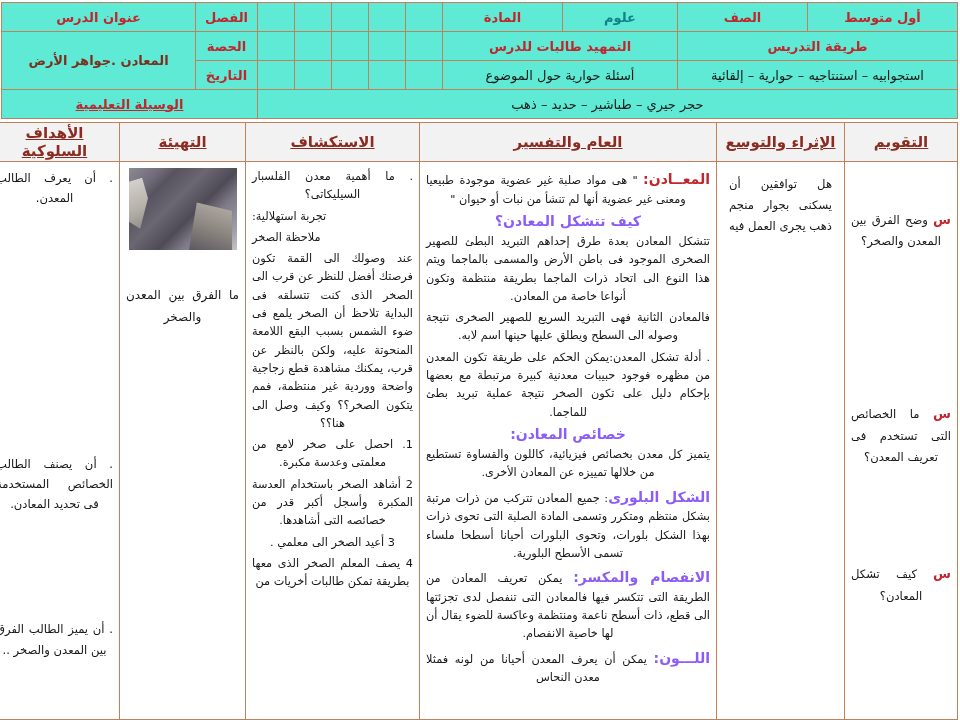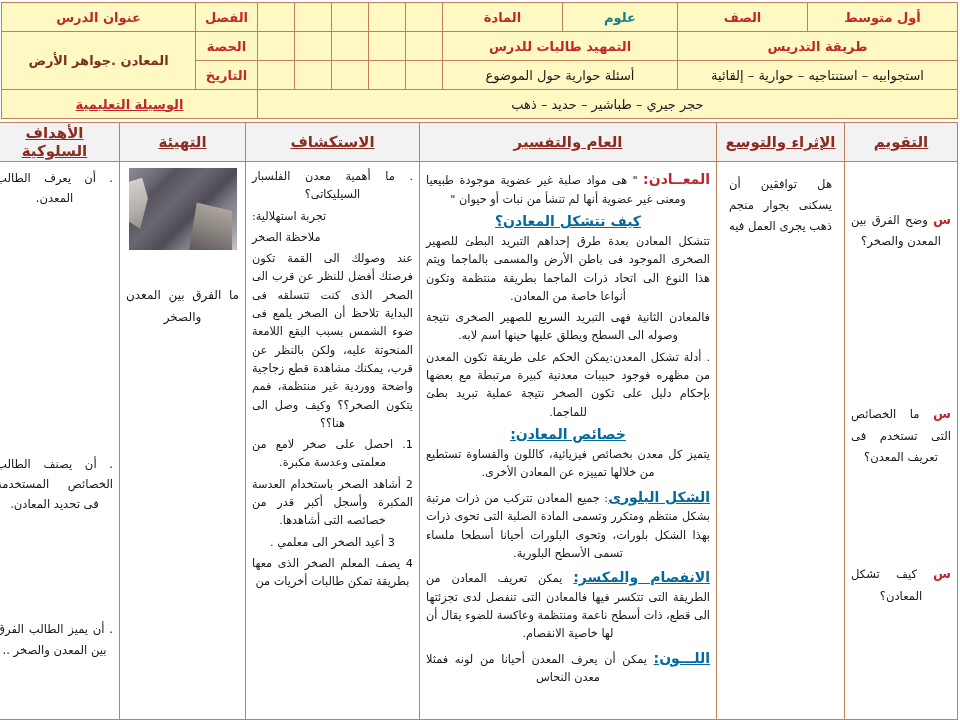--- a/index.html
+++ b/index.html
@@ -30,21 +30,21 @@
     border-collapse: collapse;
     table-layout: fixed;
   }
   table.info td {
     border: 1px solid #c0805c;
     padding: 1px 4px;
     vertical-align: middle;
     text-align: center;
     font-size: 13px;
     height: 26px;
-    background: #fef9c3;
+    background: #5eead4;
   }
   td.lbl {
     color: #c0272d;
     font-weight: bold;
     font-size: 14.5px;
     background: #f2f2f2;
     letter-spacing: -0.3px;
   }
   td.val-white {
     background: #ffffff;
@@ -129,24 +129,23 @@
   }
   .para.center { text-align: left; }
   .para.just   { text-align: justify; text-align-last: center; }
 
   .hdr-red {
     color: #c0272d;
     font-weight: bold;
     font-size: 14px;
   }
   .hdr-red-u {
-    color: #0369a1;
+    color: #8b5cf6;
     font-weight: bold;
     font-size: 14px;
-    text-decoration: underline;
   }
   .hdr-center {
     text-align: center;
     margin: 4px 0 4px 0;
   }
   .q-mark {
     color: #c0272d;
     font-weight: bold;
     font-size: 13px;
   }

